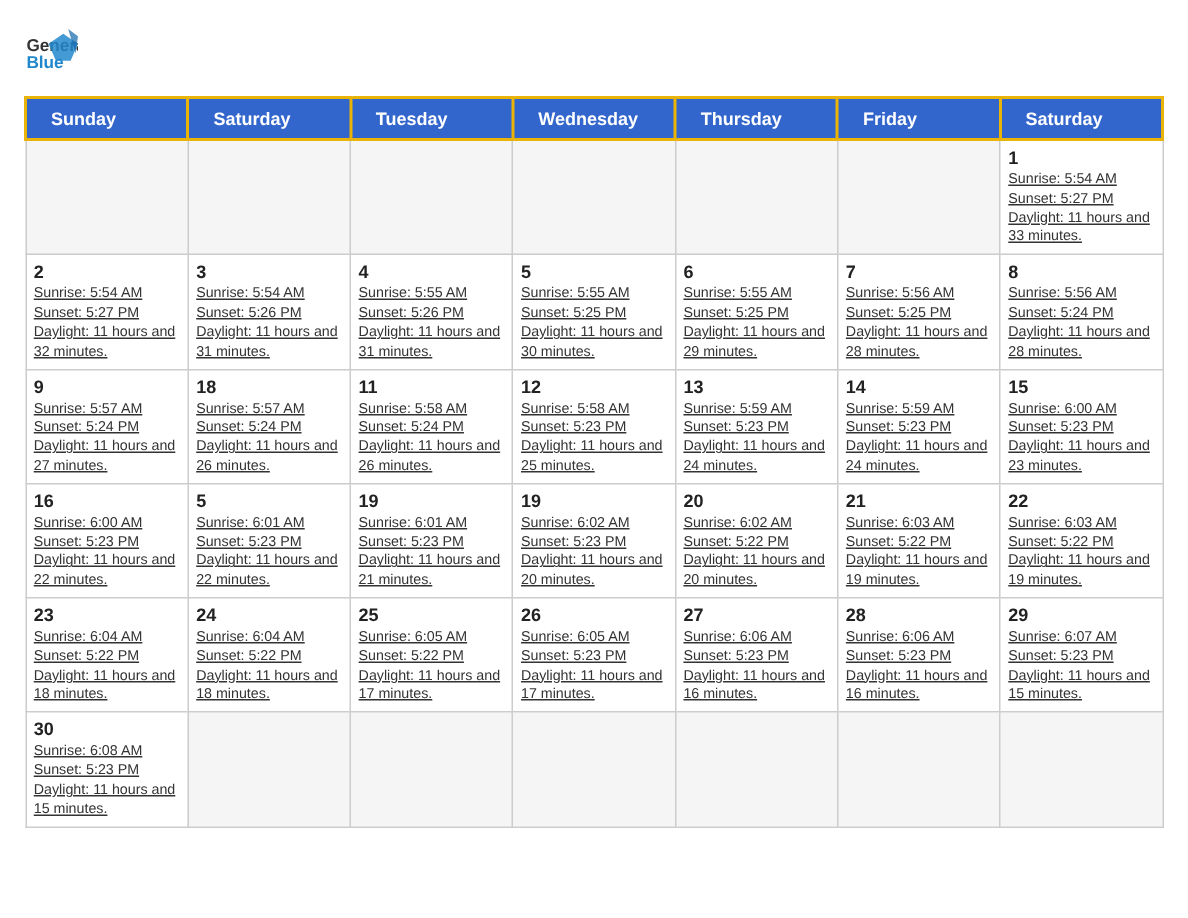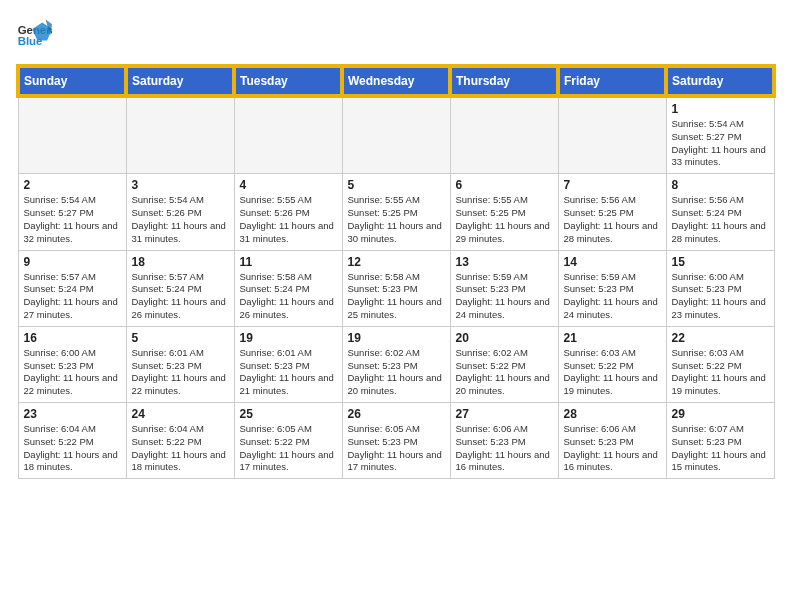--- a/index.html
+++ b/index.html
@@ -38,23 +38,23 @@
     .calendar {
       width: 100%;
       border-collapse: collapse;
       border: 1px solid #ccc;
     }
     .calendar th {
       background: #3366cc;
       color: #fff;
       font-size: 12px;
       font-weight: bold;
-      padding: 6px 4px;
+      padding: 6px 16px;
       text-align: left;
-      border: 4px solid #eab308;
+      border: 2px solid #eab308;
     }
     .calendar td {
       vertical-align: top;
       border: 1px solid #ccc;
       padding: 4px 5px;
       width: 108px;
       min-height: 80px;
       font-size: 10px;
       color: #333;
       background: #fff;
@@ -65,20 +65,21 @@
     .day-number {
       font-size: 12px;
       font-weight: bold;
       color: #222;
       margin-bottom: 2px;
     }
     .day-info {
       font-size: 9.5px;
       line-height: 1.35;
       color: #333;
+      text-decoration: underline;
     }
     .last-row td {
       background: #f5f5f5;
     }
     .last-row td.has-data {
       background: #fff;
     }
   </style>
 </head>
 <body>
@@ -236,14 +237,26 @@
         </td>
         <td>
           <div class="day-number">28</div>
           <div class="day-info">Sunrise: 6:06 AM<br>Sunset: 5:23 PM<br>Daylight: 11 hours and 16 minutes.</div>
         </td>
         <td>
           <div class="day-number">29</div>
           <div class="day-info">Sunrise: 6:07 AM<br>Sunset: 5:23 PM<br>Daylight: 11 hours and 15 minutes.</div>
         </td>
       </tr>
+      <tr class="last-row">
+        <td class="has-data">
+          <div class="day-number">30</div>
+          <div class="day-info">Sunrise: 6:08 AM<br>Sunset: 5:23 PM<br>Daylight: 11 hours and 15 minutes.</div>
+        </td>
+        <td class="empty"></td>
+        <td class="empty"></td>
+        <td class="empty"></td>
+        <td class="empty"></td>
+        <td class="empty"></td>
+        <td class="empty"></td>
+      </tr>
     </tbody>
 </table>
 
 </body></html>

